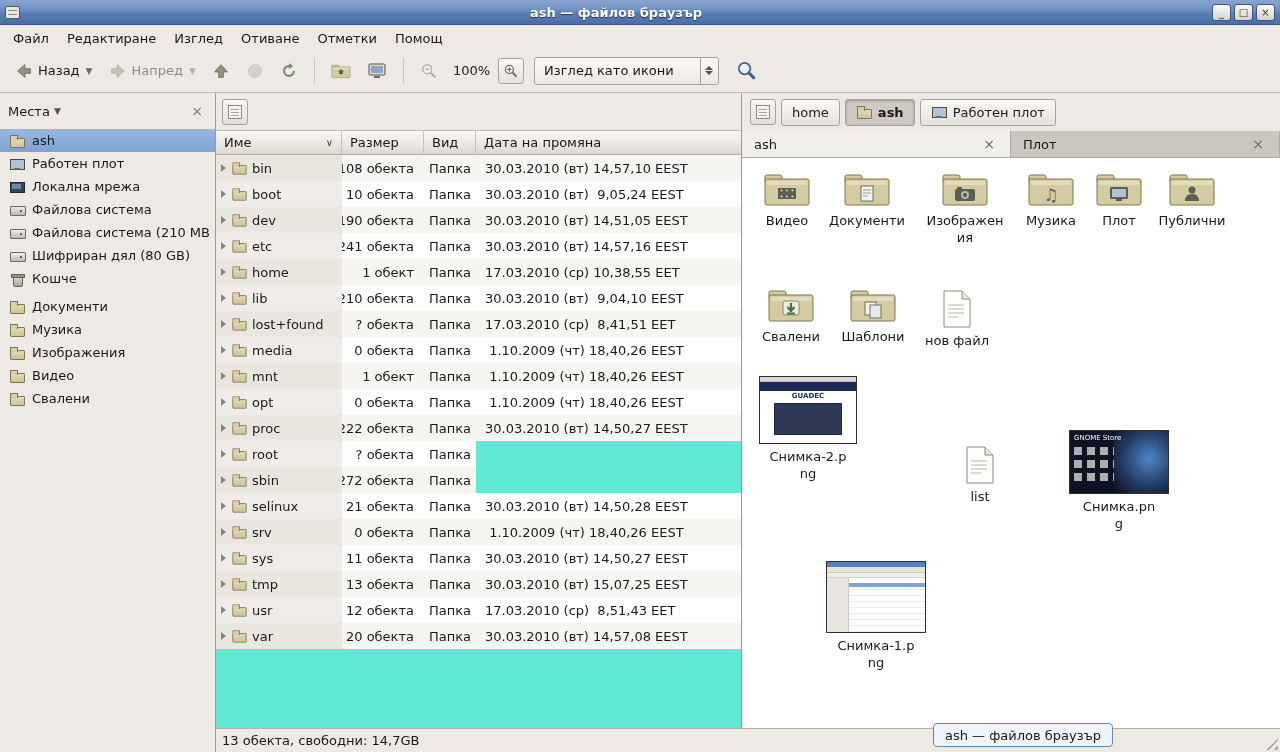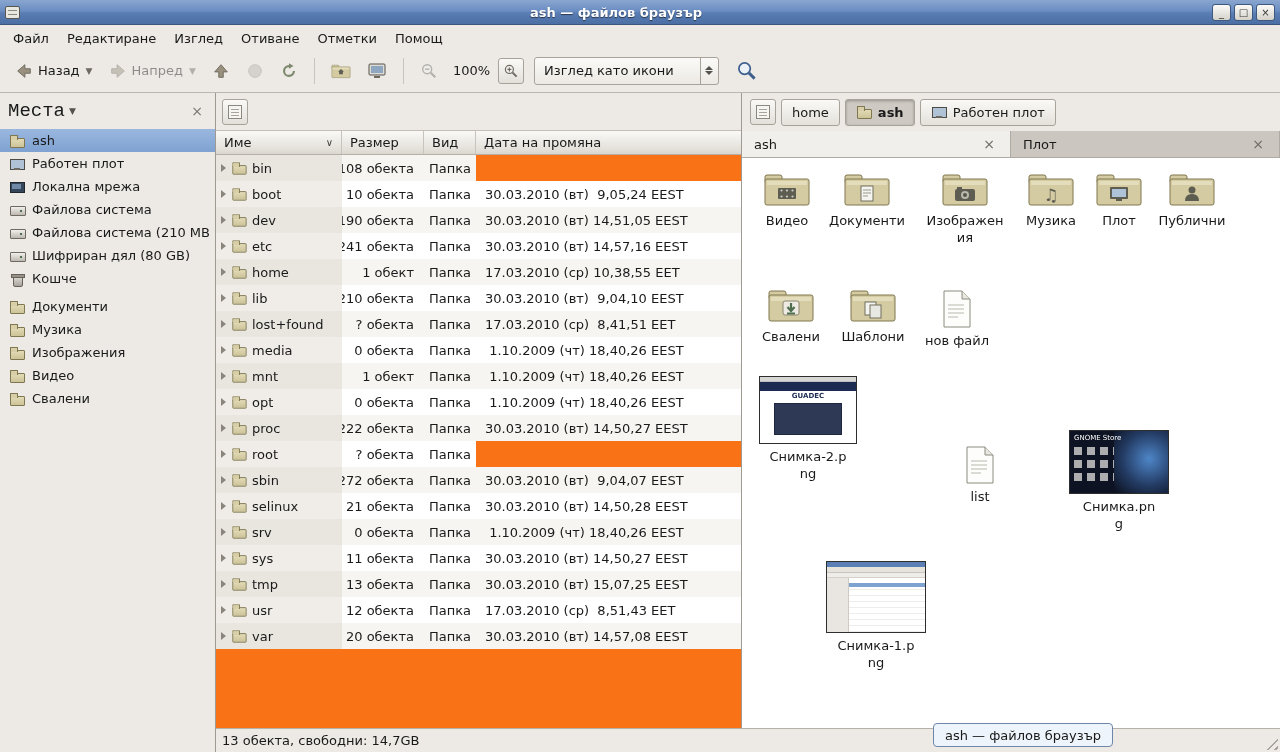--- a/index.html
+++ b/index.html
@@ -39,21 +39,21 @@
   .combo-arrows { width:18px; align-self:stretch; border-left:1px solid #A8A39A; display:flex; flex-direction:column;
     align-items:center; justify-content:center; gap:1px; }
   .tri-up { width:0; height:0; border-left:4px solid transparent; border-right:4px solid transparent; border-bottom:4px solid #55524B; }
   .tri-down { width:0; height:0; border-left:4px solid transparent; border-right:4px solid transparent; border-top:4px solid #55524B; }
   .search-btn { margin-left:12px; padding:3px; }
 
   
   .main { flex:1; display:flex; min-height:0; }
   .sidebar { width:216px; flex:none; background:#EDEAE6; border-right:1px solid #9E9A92; display:flex; flex-direction:column; }
   .sidebar-header { height:36px; flex:none; display:flex; align-items:center; padding:0 8px; }
-  .sidebar-title { font-size:19px;font-family:Liberation Mono, monospace; }
+  .sidebar-title { font-size:13px; }
   .sidebar-chev { font-size:9px; color:#55524B; margin-left:4px; }
   .pane-close { margin-left:auto; color:#7A766E; font-size:14px; line-height:1; padding:2px 4px; }
   .sb-item { height:23px; display:flex; align-items:center; gap:7px; padding:0 6px 0 9px; }
   .sb-item.selected { background:linear-gradient(#9AB7DE,#7FA2D2); }
   .sb-item.gap { margin-top:5px; }
   .sb-label { white-space:nowrap; overflow:hidden; }
 
   
   .ic { width:16px; height:16px; position:relative; flex:none; }
   .ic-folder::before { content:""; position:absolute; left:1px; top:5px; width:13px; height:8px;
@@ -82,21 +82,21 @@
   .mini-toolbar { height:38px; flex:none; background:#EDEAE6; border-bottom:1px solid #C3BFB7; display:flex; align-items:center; padding:0 6px; }
   .mini-icon { width:14px; height:14px; background:#F6F5F2; border:1px solid #8C887F; position:relative; }
   .mini-icon::before { content:""; position:absolute; left:2px; top:3px; right:2px; height:1px; background:#A8A49C; box-shadow:0 3px 0 #A8A49C, 0 6px 0 #A8A49C; }
   .table-header { height:24px; flex:none; display:flex; background:linear-gradient(#FAF9F7,#E5E2DC 75%,#DBD7D0); border-bottom:1px solid #B5B1A9; }
   .th { display:flex; align-items:center; padding:0 8px; border-right:1px solid #C8C4BC; overflow:hidden; white-space:nowrap; }
   .th-name { width:126px; }
   .th-size { width:82px; }
   .th-type { width:52px;text-align:center; }
   .th-date { flex:1; border-right:none; }
   .sort-arrow { margin-left:auto; color:#44423D; font-size:10px; }
-  .table-body { flex:1; overflow:hidden; background:#f97316; }
+  .table-body { flex:1; overflow:hidden; background:#5eead4; }
   .frow { height:26px; display:flex; align-items:stretch; }
   .cell { display:flex; align-items:center; overflow:hidden; white-space:nowrap; }
   .cell-name { width:126px; gap:5px; padding-left:5px; }
   .cell-size { width:82px; justify-content:flex-end; padding-right:10px; }
   .cell-type { width:52px; padding-left:5px; }
   .cell-date { flex:1; padding-left:9px; white-space:pre; }
   .frow:nth-child(odd) .cell-name { background:#E9E6E0; }
   .frow:nth-child(odd) .cell-size, .frow:nth-child(odd) .cell-type, .frow:nth-child(odd) .cell-date { background:#F6F5F2; }
   .frow:nth-child(even) .cell-name { background:#F0EDE8; }
   .frow:nth-child(even) .cell-size, .frow:nth-child(even) .cell-type, .frow:nth-child(even) .cell-date { background:#FFFFFF; }
@@ -375,20 +375,21 @@
           </div>
           <div class="table-body">
               <div class="frow">
     <div class="cell cell-name">
       <span class="expander"></span>
       <span class="ic ic-folder"></span>
       <span class="fname">bin</span>
     </div>
     <div class="cell cell-size">108 обекта</div>
     <div class="cell cell-type">Папка</div>
+    <div class="cell cell-date">30.03.2010 (вт) 14,57,10 EEST</div>
   </div>
               <div class="frow">
     <div class="cell cell-name">
       <span class="expander"></span>
       <span class="ic ic-folder"></span>
       <span class="fname">boot</span>
     </div>
     <div class="cell cell-size">10 обекта</div>
     <div class="cell cell-type">Папка</div>
     <div class="cell cell-date">30.03.2010 (вт)  9,05,24 EEST</div>
@@ -493,21 +494,20 @@
     <div class="cell cell-type">Папка</div>
   </div>
               <div class="frow">
     <div class="cell cell-name">
       <span class="expander"></span>
       <span class="ic ic-folder"></span>
       <span class="fname">sbin</span>
     </div>
     <div class="cell cell-size">272 обекта</div>
     <div class="cell cell-type">Папка</div>
-    <div class="cell cell-date">30.03.2010 (вт)  9,04,07 EEST</div>
   </div>
               <div class="frow">
     <div class="cell cell-name">
       <span class="expander"></span>
       <span class="ic ic-folder"></span>
       <span class="fname">selinux</span>
     </div>
     <div class="cell cell-size">21 обекта</div>
     <div class="cell cell-type">Папка</div>
     <div class="cell cell-date">30.03.2010 (вт) 14,50,28 EEST</div>

